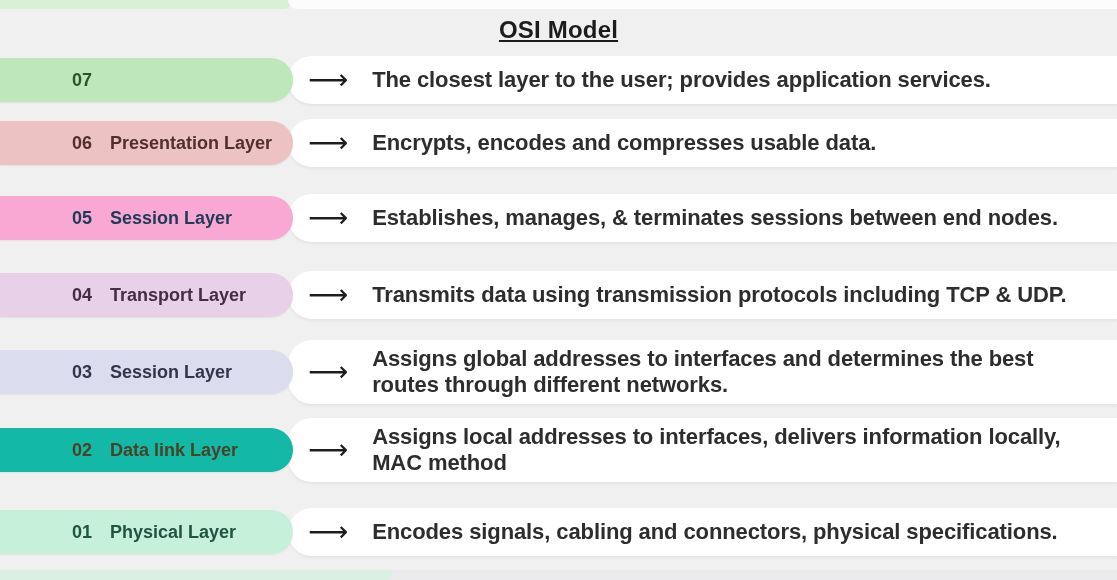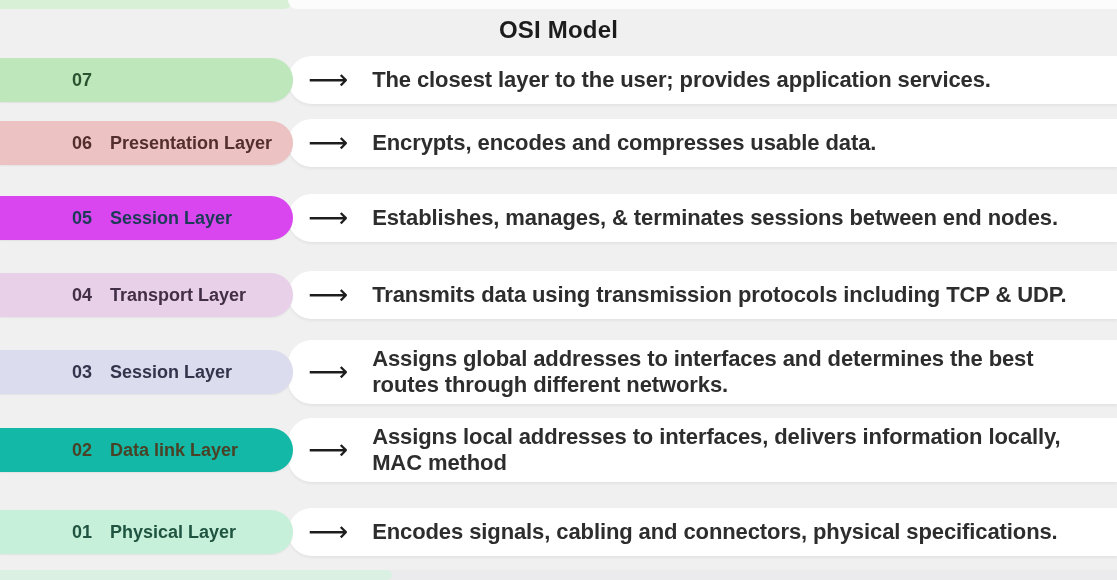--- a/index.html
+++ b/index.html
@@ -9,20 +9,21 @@
     margin:0 auto;
     background:#f0f0f1;
     overflow:hidden;
     font-family:"Liberation Sans", sans-serif;
   }
   .title{
     position:absolute;top:16px;left:0;right:0;
     text-align:center;
     font-size:24px;font-weight:700;color:#1c1c1c;
     letter-spacing:0.2px;
+    text-decoration:underline;
   }
   
   .top-pill-frag{position:absolute;top:0;left:0;width:293px;height:9px;background:#d8f0d6;border-radius:0 0 12px 0;}
   .top-card-frag{position:absolute;top:0;left:288px;right:0;height:9px;background:#fcfcfc;border-radius:0 0 0 12px;}
   .bottom-band{position:absolute;bottom:0;left:0;right:0;height:10px;background:#ebebed;}
   .bottom-pill-frag{position:absolute;bottom:0;left:0;width:392px;height:10px;background:#d9f0e3;border-radius:0 12px 12px 0;}
 
   .row{position:absolute;left:0;width:1117px;}
   .row-7{top:56px;height:48px;}
   .row-6{top:119px;height:48px;}
@@ -94,21 +95,21 @@
       <span class="num">06</span>
       <span class="name">Presentation Layer</span>
     </div>
   </div>
 
   <div class="row row-5">
     <div class="card">
       <span class="arrow">⟶</span>
       <span class="desc">Establishes, manages, &amp; terminates sessions between end nodes.</span>
     </div>
-    <div class="pill" style="background-color: #d946ef; color: rgb(27, 59, 87); align-items: center;">
+    <div class="pill" style="background-color: #f9a8d4; color: rgb(27, 59, 87); align-items: center;">
       <span class="num">05</span>
       <span class="name">Session Layer</span>
     </div>
   </div>
 
   <div class="row row-4">
     <div class="card">
       <span class="arrow">⟶</span>
       <span class="desc">Transmits data using transmission protocols including TCP &amp; UDP.</span>
     </div>

